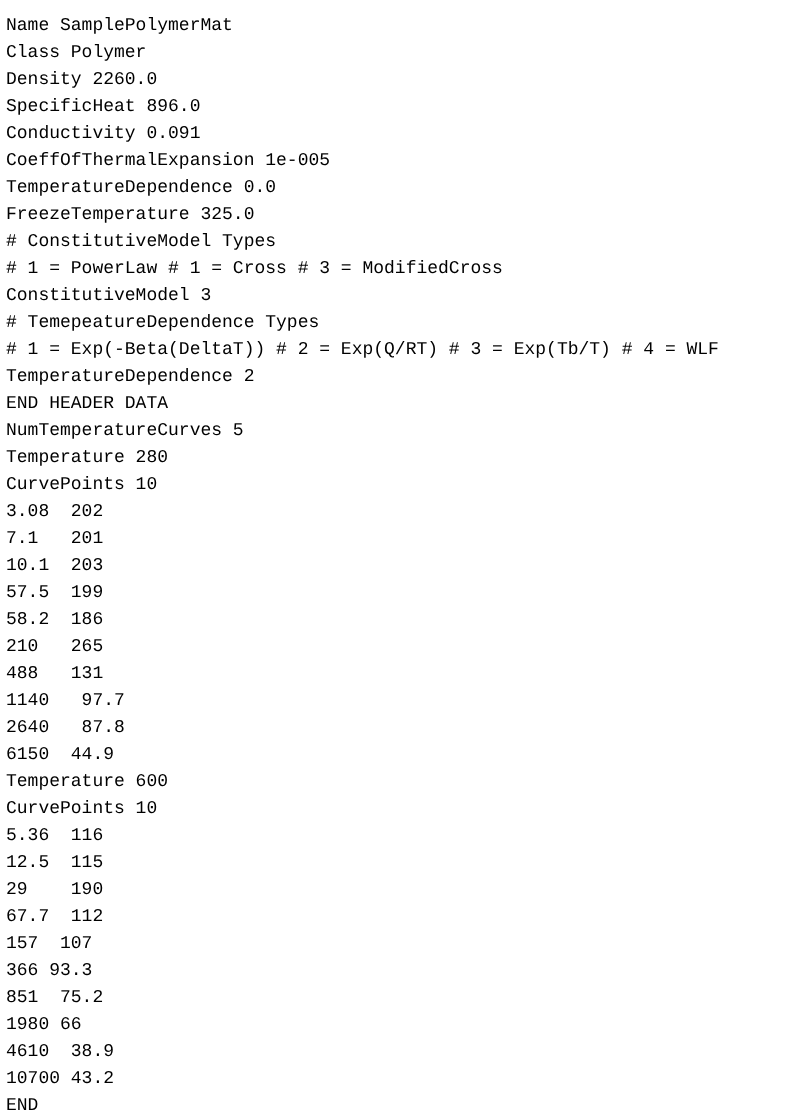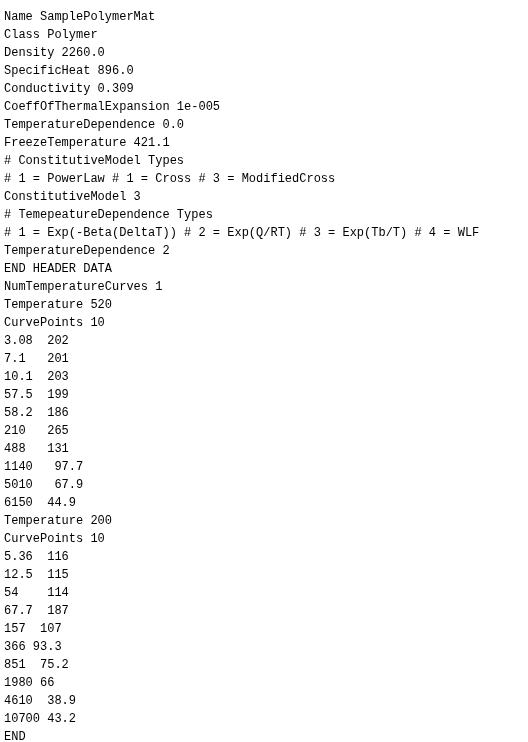--- a/index.html
+++ b/index.html
@@ -19,50 +19,50 @@
   }
   span.line { display: inline; text-align: right; }
 </style>
 </head>
 <body>
 
 <pre class="doc"><span class="line">Name SamplePolymerMat</span>
 <span class="line">Class Polymer</span>
 <span class="line">Density 2260.0</span>
 <span class="line">SpecificHeat 896.0</span>
-<span class="line">Conductivity 0.309</span>
+<span class="line">Conductivity 0.091</span>
 <span class="line">CoeffOfThermalExpansion 1e-005</span>
 <span class="line">TemperatureDependence 0.0</span>
-<span class="line">FreezeTemperature 421.1</span>
+<span class="line">FreezeTemperature 325.0</span>
 <span class="line"># ConstitutiveModel Types</span>
 <span class="line"># 1 = PowerLaw # 1 = Cross # 3 = ModifiedCross</span>
 <span class="line">ConstitutiveModel 3</span>
 <span class="line"># TemepeatureDependence Types</span>
 <span class="line"># 1 = Exp(-Beta(DeltaT)) # 2 = Exp(Q/RT) # 3 = Exp(Tb/T) # 4 = WLF</span>
 <span class="line">TemperatureDependence 2</span>
 <span class="line">END HEADER DATA</span>
-<span class="line">NumTemperatureCurves 1</span>
-<span class="line">Temperature 520</span>
+<span class="line">NumTemperatureCurves 5</span>
+<span class="line">Temperature 280</span>
 <span class="line">CurvePoints 10</span>
 <span class="line">3.08  202</span>
 <span class="line">7.1   201</span>
 <span class="line">10.1  203</span>
 <span class="line">57.5  199</span>
 <span class="line">58.2  186</span>
 <span class="line">210   265</span>
 <span class="line">488   131</span>
 <span class="line">1140   97.7</span>
-<span class="line">5010   67.9</span>
+<span class="line">2640   87.8</span>
 <span class="line">6150  44.9</span>
-<span class="line">Temperature 200</span>
+<span class="line">Temperature 600</span>
 <span class="line">CurvePoints 10</span>
 <span class="line">5.36  116</span>
 <span class="line">12.5  115</span>
-<span class="line">54    114</span>
-<span class="line">67.7  187</span>
+<span class="line">29    190</span>
+<span class="line">67.7  112</span>
 <span class="line">157  107</span>
 <span class="line">366 93.3</span>
 <span class="line">851  75.2</span>
 <span class="line">1980 66</span>
 <span class="line">4610  38.9</span>
 <span class="line">10700 43.2</span>
 <span class="line">END</span>
 </pre>
 
 </body></html>

